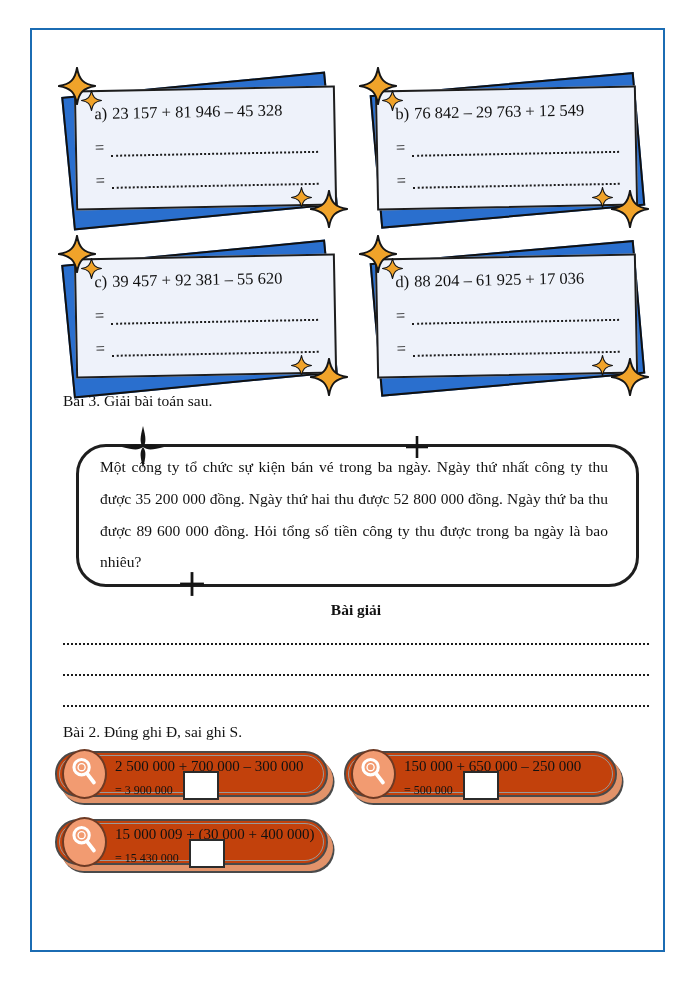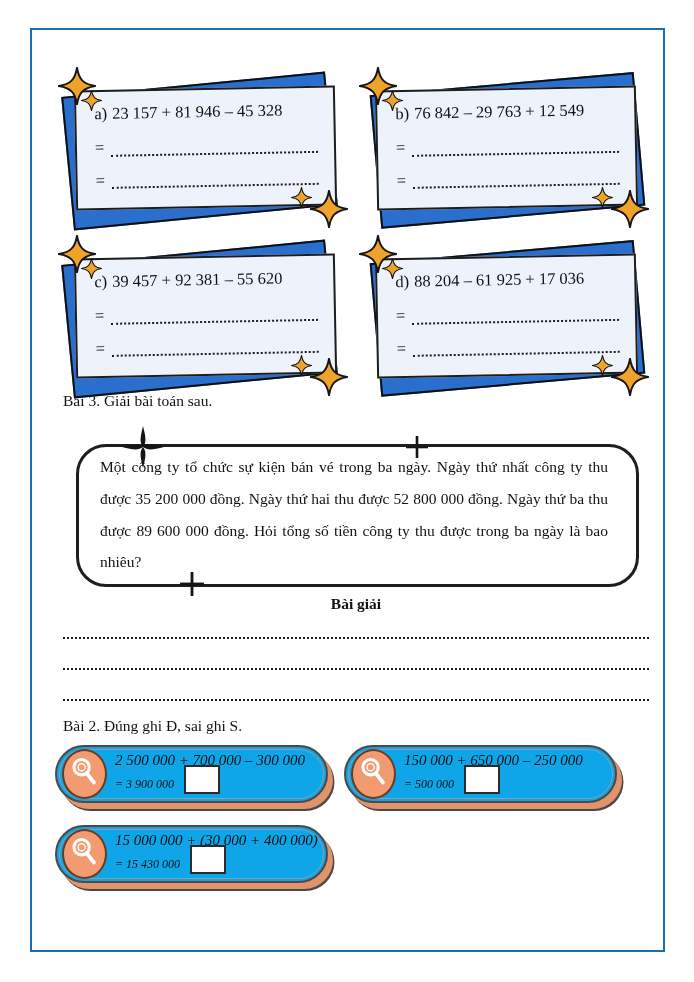--- a/index.html
+++ b/index.html
@@ -36,29 +36,29 @@
   
   .problem-box { position:relative; margin:34px 10px 0 13px; border:3px solid #1e1e1e;
                  border-radius:30px; padding:4px 28px 6px 21px; }
   .problem-text { font-size:15.5px; line-height:2.05; text-align:justify; }
   .plus-deco { position:absolute; }
   .plus-thick { left:42px; top:-22px; width:44px; height:44px; }
   .plus-thin-top { left:326px; top:-12px; width:24px; height:24px; }
   .plus-thin-bottom { left:100px; bottom:-13px; width:26px; height:26px; }
   .plus-deco svg { display:block; width:100%; height:100%; }
 
-  .solution-title { text-align:center; font-weight:bold; font-size:15.5px; margin-top:8px; }
+  .solution-title { text-align:center; font-weight:bold; font-size:15.5px; margin-top:14px; }
   .dotline { border-bottom:2.6px dotted #1c1c1c; height:0; margin-top:29px; }
   .dotline.first { margin-top:24px; }
 
   
   .pill-grid { display:grid; grid-template-columns:1fr 1fr; column-gap:16px; row-gap:22px;
                margin:10px 32px 0 -8px; }
-  .pill { position:relative; background:#0ea5e9; border:2px solid #4a4a4a; border-radius:34px;
-          height:58px; box-shadow:5px 6px 0 #e2936a, 6.5px 8px 0 #4a4a4a;font-style:italic; }
+  .pill { position:relative; background:#c2410c; border:2px solid #4a4a4a; border-radius:34px;
+          height:46px; box-shadow:5px 6px 0 #e2936a, 6.5px 8px 0 #4a4a4a; }
   .pill::after { content:""; position:absolute; inset:2px; border:1px solid #9a9a9a;
                  border-radius:30px; pointer-events:none; }
   .pill-icon { position:absolute; left:5px; top:50%; transform:translateY(-50%);
                width:45px; height:50px; background:#f29b71; border:2.5px solid #6d3a24;
                border-radius:50%; display:flex; align-items:center; justify-content:center; z-index:2; }
   .pill-icon svg { width:34px; height:38px; }
   .pill-body { position:relative; padding:5px 8px 0 58px; z-index:1; }
   .pill-expr { font-size:15px; white-space:nowrap; }
   .pill-res-row { font-size:12px; margin-top:1px; display:flex; align-items:center; }
   .checkbox { display:inline-block; width:36px; height:29px; border:2px solid #2b2b2b;
@@ -297,21 +297,21 @@
           </div>
         </div>
 
         <div class="pill">
           <span class="pill-icon">
               <svg>
                 <use href="#magnifier"></use>
               </svg>
             </span>
           <div class="pill-body">
-            <div class="pill-expr">15 000 000 + (30 000 + 400 000)</div>
+            <div class="pill-expr">15 000 009 + (30 000 + 400 000)</div>
             <div class="pill-res-row">
                 <span>= 15 430 000</span>
                 <span class="checkbox"></span>
               </div>
           </div>
         </div>
 
       </div>
 
     </div>

